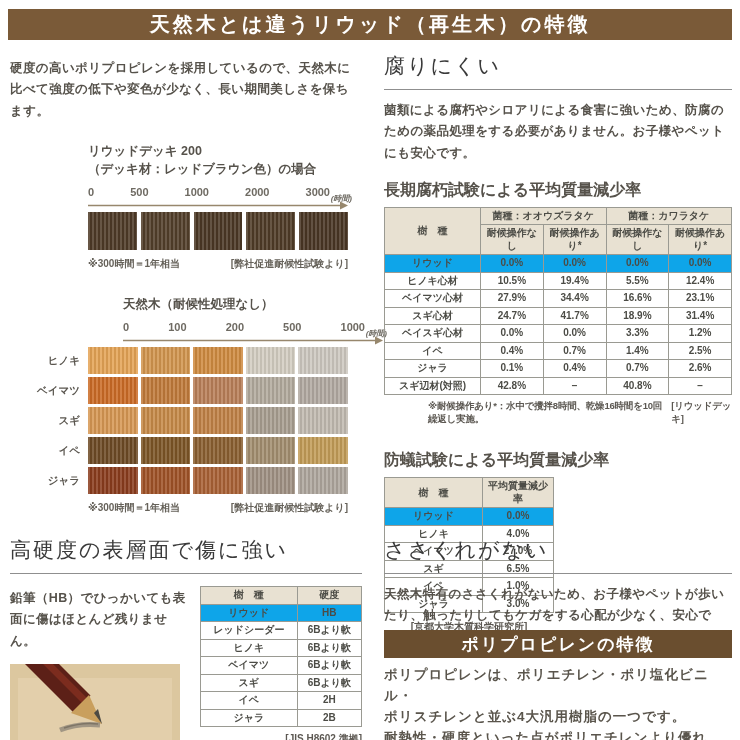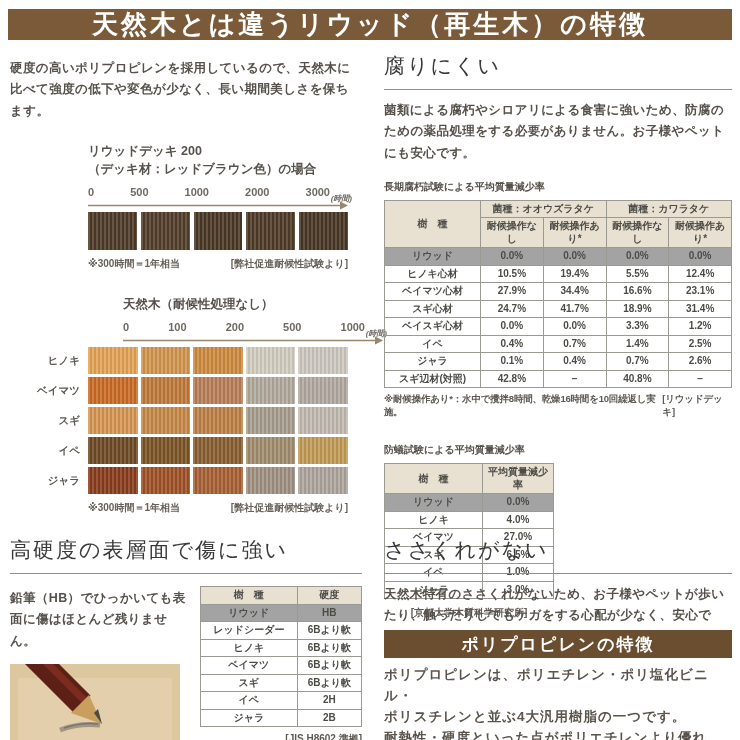--- a/index.html
+++ b/index.html
@@ -1,21 +1,21 @@
 <!DOCTYPE html>
 <html><head>
 <meta charset="utf-8">
 <style>
   html,body{margin:0;padding:0;background:#fff;}
   .page{position:relative;width:740px;height:740px;background:#ffffff;overflow:hidden;
         font-family:"Liberation Sans","DejaVu Sans",sans-serif;color:#3c3c3c;}
 
   
   .top-banner{position:absolute;left:8px;right:8px;top:9px;height:31px;background:#7a5a38;
-      color:#fff;font-size:26px;font-weight:bold;letter-spacing:3px;
+      color:#fff;font-size:20px;font-weight:bold;letter-spacing:3px;
       display:flex;align-items:center;justify-content:center;}
 
   .col{position:absolute;top:48px;}
   .col-left{left:10px;width:352px;}
   .col-right{left:384px;width:348px;}
   .sec{position:absolute;left:0;right:0;}
 
   h2.sec-title{font-size:21px;font-weight:500;color:#3a3a3a;letter-spacing:2px;margin:0;
       padding:4px 0 9px 0;border-bottom:1px solid #8f8f8f;}
   .body-text{font-size:12.5px;font-weight:bold;color:#56524b;line-height:1.7;
@@ -42,24 +42,24 @@
       align-items:flex-end;font-size:10.5px;font-weight:bold;color:#5a564f;line-height:1.25;}
   .nswatches{flex:1;display:flex;gap:3px;}
   .nswatches .swatch{height:100%;}
   .chart2 .chart-note{margin-left:78px;width:260px;}
 
   
   table.data{border-collapse:collapse;table-layout:fixed;}
   table.data th,table.data td{border:1px solid #9a9a92;font-size:10px;font-weight:bold;
       color:#4c4c46;text-align:center;padding:2px 1px;line-height:1.25;}
   table.data th{background:#e8e1d2;}
-  tr.hl td{background:#a3a3a3;}
-  .tbl-title{font-size:10px;font-weight:bold;color:#56524b;margin:16px 0 6px 0;}
+  tr.hl td{background:#0ea5e9;}
+  .tbl-title{font-size:16px;font-weight:bold;color:#56524b;margin:16px 0 6px 0;}
   .decay-note{display:flex;justify-content:flex-end;font-size:9.5px;color:#5c5852;
-      font-weight:bold;margin-top:5px;letter-spacing:-0.2px;}
+      font-weight:bold;margin-top:5px;letter-spacing:-0.2px;margin-left:44px;}
   .termite-wrap{width:170px;}
   .tbl-source{font-size:10px;font-weight:bold;color:#5c5852;text-align:center;margin-top:7px;}
 
   
   .hard-flex{display:flex;gap:14px;margin-top:12px;}
   .hard-left{width:176px;}
   .hard-right{flex:1;}
   .jis{font-size:10px;font-weight:bold;color:#5c5852;text-align:right;margin-top:5px;}
   .pencil{margin-top:12px;}
 

